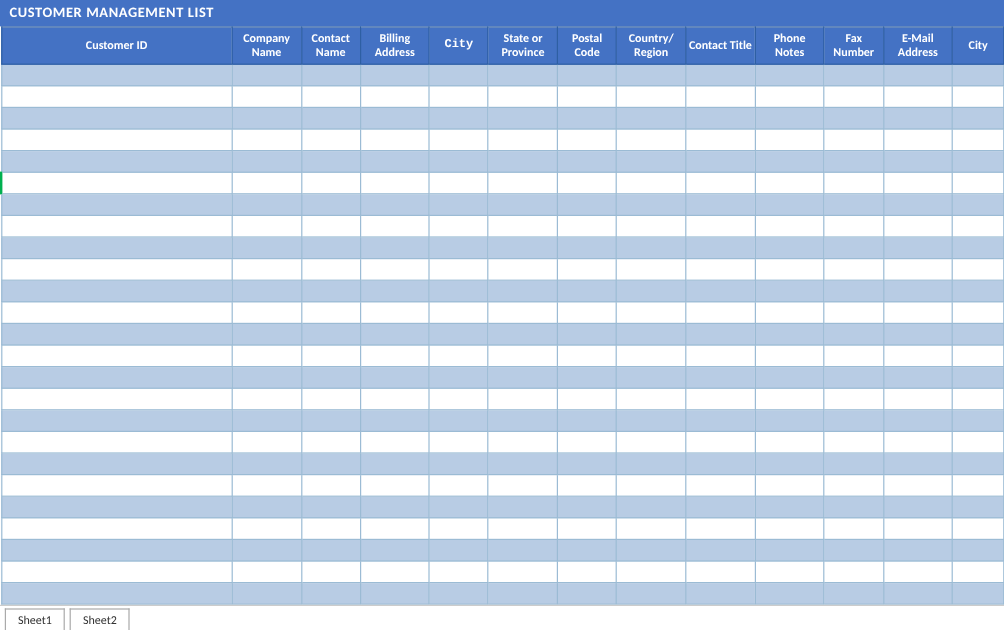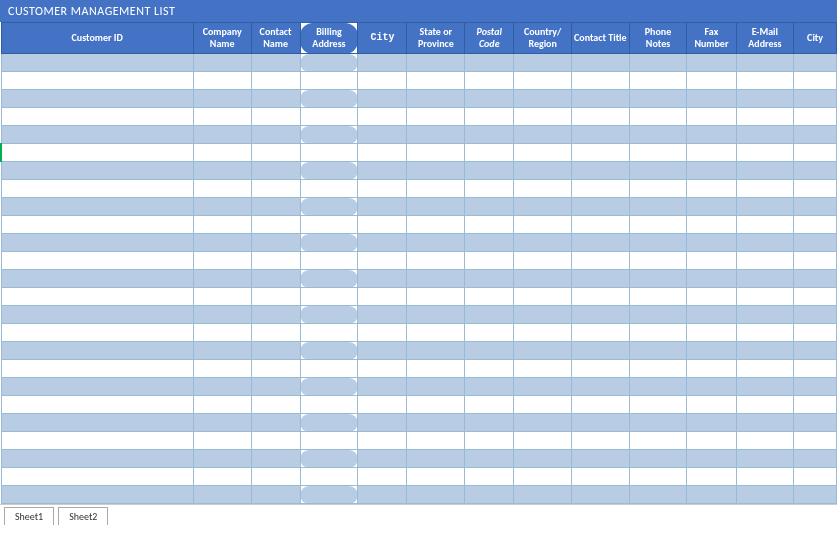--- a/index.html
+++ b/index.html
@@ -7,21 +7,21 @@
       font-family: Calibri, Arial, sans-serif;
       font-size: 11px;
       background: #fff;
       width: 837px;
       overflow-x: hidden;
     }
 
     .title-bar {
       background: #4472C4;
       color: #fff;
-      font-weight: normal;
+      font-weight: bold;
       font-size: 12px;
       padding: 4px 8px;
       letter-spacing: 0.5px;
     }
 
     .spreadsheet {
       width: 100%;
       border-collapse: collapse;
     }
 
@@ -51,24 +51,24 @@
       padding: 1px 2px;
     }
 
     .spreadsheet tbody tr td.green-mark {
       border-left: 2px solid #00B050;
     }
 
     .col-customer-id { width: 180px; }
     .col-company    { width: 54px; }
     .col-contact    { width: 46px; }
-    .col-billing    { width: 54px; border-radius: 13px; }
+    .col-billing    { width: 54px; }
     .col-city       { width: 46px; font-family: Liberation Mono, monospace; }
     .col-state      { width: 54px; }
-    .col-postal     { width: 46px; font-style: italic; }
+    .col-postal     { width: 46px; }
     .col-country    { width: 54px; }
     .col-ctitle     { width: 54px; }
     .col-phone      { width: 54px; }
     .col-fax        { width: 46px; }
     .col-email      { width: 54px; }
     .col-notes      { width: 40px; }
 
     .bottom-bar {
       display: flex;
       align-items: center;

